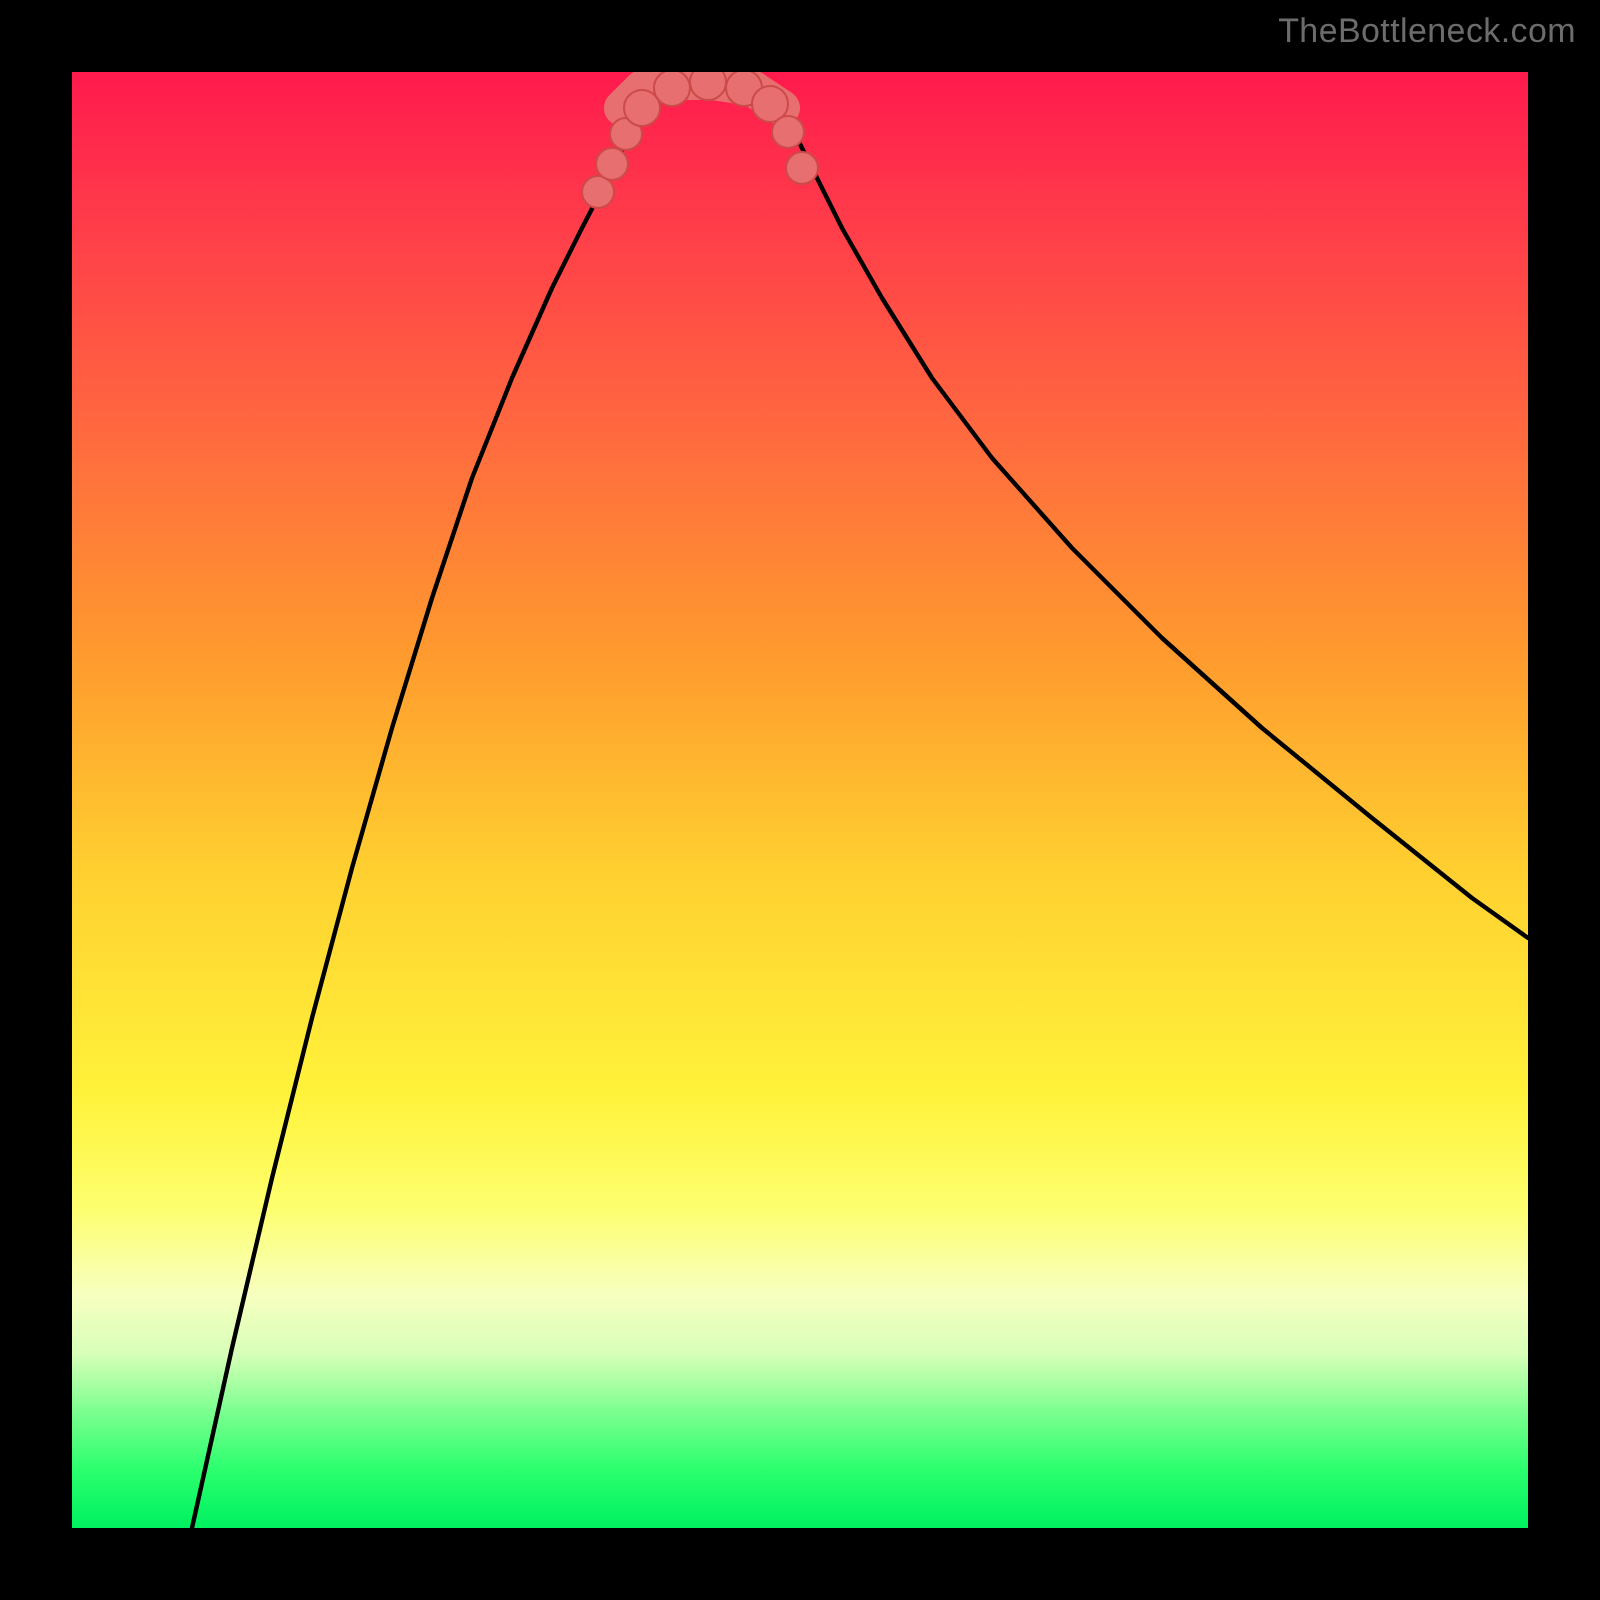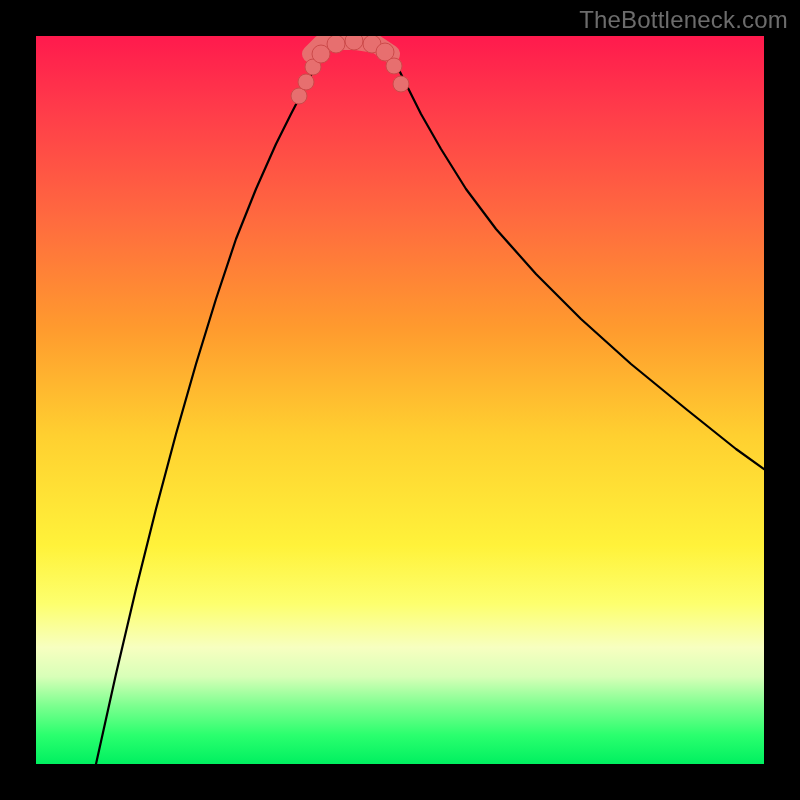--- a/index.html
+++ b/index.html
@@ -46,21 +46,21 @@
     left: 0;
     top: 0;
     width: 728px;
     height: 728px;
   }
   .watermark {
     position: absolute;
     top: 6px;
     right: 12px;
     color: #6c6c6c;
-    font-size: 24px;
+    font-size: 17px;
     font-weight: 400;
     letter-spacing: 0.2px;
     user-select: none;
   }
 </style>
 </head>
 <body>
 
 <div class="frame">
   <div class="plot">

